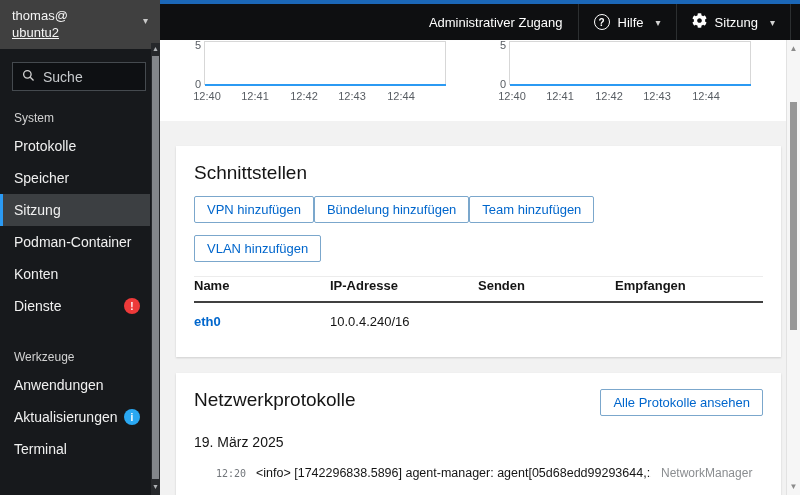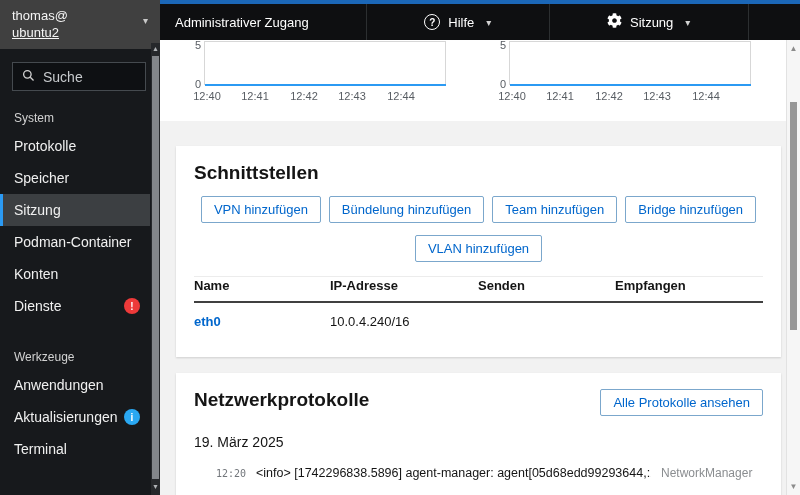--- a/index.html
+++ b/index.html
@@ -24,21 +24,21 @@
   .badge.red { background:#ee3a3a; }
   .badge.blue { background:#2aa8f2; }
   .side-scroll { position:absolute; right:0; top:43px; bottom:0; width:9px; background:#26282b; }
   .side-scroll .arr { position:absolute; left:0; width:9px; text-align:center; color:#b0b3b6; font-size:7px; line-height:12px; }
   .side-scroll .arr.up { top:0; }
   .side-scroll .arr.down { bottom:2px; }
   .side-scroll .thumb { position:absolute; left:1px; width:7px; top:13px; bottom:16px; background:#83868a; }
 
   
   .main { flex:1; display:flex; flex-direction:column; min-width:0; }
-  .masthead { height:40px; flex:none; background:#0e0f11; border-top:4px solid #1b67b8; display:flex; justify-content:space-between; align-items:stretch; color:#fff; font-size:13px; }
+  .masthead { height:40px; flex:none; background:#0e0f11; border-top:4px solid #1b67b8; display:flex; justify-content:flex-end; align-items:stretch; color:#fff; font-size:13px; }
   .mast-item { display:flex; align-items:center; padding:0 15px; gap:8px; cursor:pointer; white-space:nowrap; }
   .mast-divider { width:1px; background:#2c2f31; }
   .mast-spacer { width:9px; }
   .help-circle { width:16px; height:16px; border:1.5px solid #fff; border-radius:50%; display:flex; align-items:center; justify-content:center; font-size:10px; font-weight:bold; }
   .caret { color:#d2d2d2; font-size:10px; margin-left:4px; }
 
   .content { flex:1; position:relative; overflow:hidden; background:#f2f2f2; }
   .content-inner { margin-right:14px; }
 
   
@@ -50,22 +50,22 @@
   .yticks span:last-child { transform:translateY(5px); }
   .plot { width:242px; height:44px; border:1px solid #d7d7d7; border-bottom:none; position:relative; background:#fff; }
   .zero-line { position:absolute; left:0; right:-1px; bottom:-1px; height:2px; background:#2b9af3; }
   .xticks { margin-left:19px; width:242px; position:relative; height:13px; margin-top:5px; font-size:11px; color:#585d63; }
   .xticks span { position:absolute; transform:translateX(-50%); white-space:nowrap; }
 
   
   .card { background:#fff; margin:0 5px 0 16px; box-shadow:0 1px 2px rgba(3,3,3,0.15); padding:16px 18px; }
   .card.interfaces { margin-top:25px; }
   .card.logs { margin-top:16px; padding-bottom:40px; }
-  h2.card-title { font-size:19px; font-weight:700; color:#151515; }
-  .btn-row { display:flex; gap:8px; margin-top:12px;justify-content:center; }
+  h2.card-title { font-size:19px; font-weight:400; color:#151515; }
+  .btn-row { display:flex; gap:0; margin-top:12px; }
   .btn { background:#fff; border:1px solid #7ba7cc; border-radius:2px; color:#0066cc; font-size:13px; padding:5px 12px; cursor:pointer; font-family:"Liberation Sans",sans-serif; white-space:nowrap; }
   table.iface-table { width:100%; border-collapse:collapse; margin-top:14px; font-size:13px; }
   .iface-table th { text-align:left; font-weight:700; color:#151515; padding:1px 0 8px; border-top:1px solid #ececec; border-bottom:2px solid #404040; }
   .iface-table td { padding:11px 0 12px; color:#151515; }
   .iface-table .col-name { width:136px; } .iface-table .col-ip { width:148px; } .iface-table .col-send { width:137px; }
   a.iface-link { color:#0066cc; font-weight:600; text-decoration:none; cursor:pointer; }
 
   .logs-header { display:flex; justify-content:space-between; align-items:flex-start; }
   .log-date { margin-top:18px; font-size:14px; color:#151515; }
   .log-list { margin-top:8px; }
@@ -207,21 +207,20 @@
           </div>
         </div>
       </div>
 
       <div class="card interfaces">
         <h2 class="card-title">Schnittstellen</h2>
         <div class="btn-row">
           <button class="btn">VPN hinzufügen</button>
           <button class="btn">Bündelung hinzufügen</button>
           <button class="btn">Team hinzufügen</button>
-          <button class="btn">Bridge hinzufügen</button>
         </div>
         <div class="btn-row">
           <button class="btn">VLAN hinzufügen</button>
         </div>
         <table class="iface-table">
           <thead>
             <tr>
               <th class="col-name">Name</th>
               <th class="col-ip">IP-Adresse</th>
               <th class="col-send">Senden</th>

